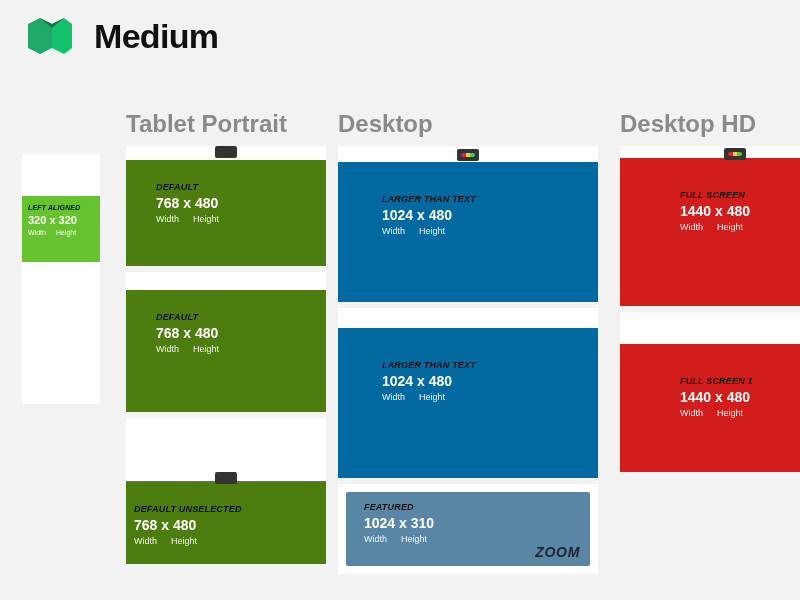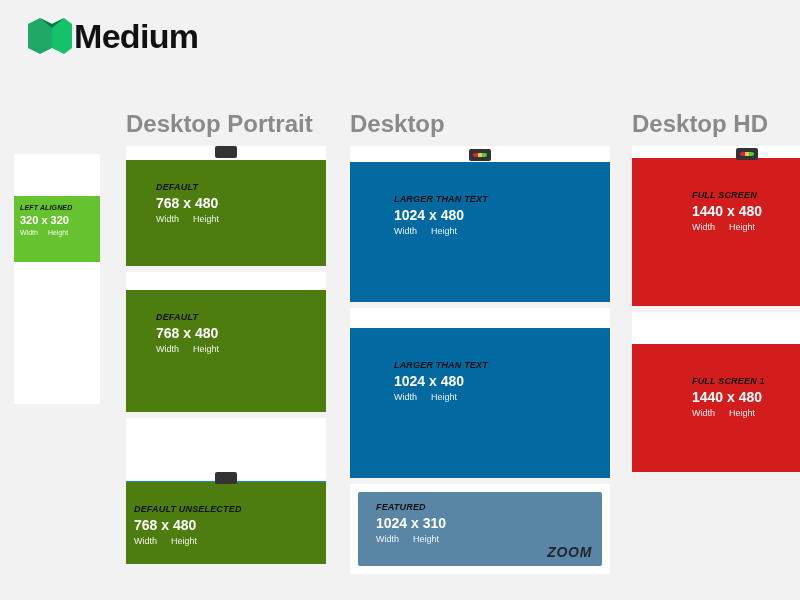--- a/index.html
+++ b/index.html
@@ -8,21 +8,21 @@
     background: #f2f2f2;
     width: 800px;
     height: 600px;
     overflow: hidden;
     color: #222;
   }
   .header {
     display: flex;
     align-items: center;
     padding: 18px 28px 10px 28px;
-    gap: 2px;
+    gap: 22px;
   }
   .logo-glyph {
     width: 44px;
     height: 36px;
   }
   .brand {
     font-size: 34px;
     font-weight: 800;
     line-height: 1;
     color: #111;
@@ -41,21 +41,21 @@
     margin: 0 0 8px 0;
     white-space: nowrap;
   }
   .col {
     display: flex;
     flex-direction: column;
   }
   
   .col-mobile { margin-left: 14px; width: 86px; }
   .col-tablet { margin-left: 26px; width: 200px; }
-  .col-desktop { margin-left: 24px; width: 260px; }
+  .col-desktop { margin-left: 12px; width: 260px; }
   .col-hd { margin-left: 22px; width: 230px; }
 
   .stack { display: flex; flex-direction: column; gap: 6px; }
 
   .frame {
     background: #fff;
     position: relative;
     overflow: hidden;
   }
   .col-mobile .frame { height: 250px; }
@@ -126,21 +126,21 @@
     justify-content: center;
   }
   .cursor-bar.traffic::before {
     content: "";
     display: block;
     width: 14px;
     height: 4px;
     background: linear-gradient(90deg, #d24 0 33%, #ec3 33% 66%, #4c4 66% 100%);
     border-radius: 2px;
   }
-  .col-mobile .stack, .col-mobile .col-title { margin-left: 0; }
+  .col-mobile .stack, .col-mobile .col-title { margin-left: 8px; }
   .col-mobile .col-title { visibility: hidden; height: 36px; }
 
   .col-mobile .frame .card {
     position: absolute;
     left: 0; right: 0;
     top: 42px;
     height: 66px;
     padding: 8px 6px;
   }
   .col-mobile .card .label { color: #111; font-size: 7px; }
@@ -212,21 +212,21 @@
           <div class="wh">
             <span>Width</span>
             <span>Height</span>
           </div>
         </div>
       </div>
     </div>
   </div>
 
   <div class="col col-tablet">
-    <div class="col-title">Desktop Portrait</div>
+    <div class="col-title">Tablet Portrait</div>
     <div class="stack">
       <div class="frame frame1">
         <div class="cursor-bar"></div>
         <div class="card orange">
           <div class="label">DEFAULT</div>
           <div class="dims">768 x 480</div>
           <div class="wh">
             <span>Width</span>
             <span>Height</span>
           </div>

